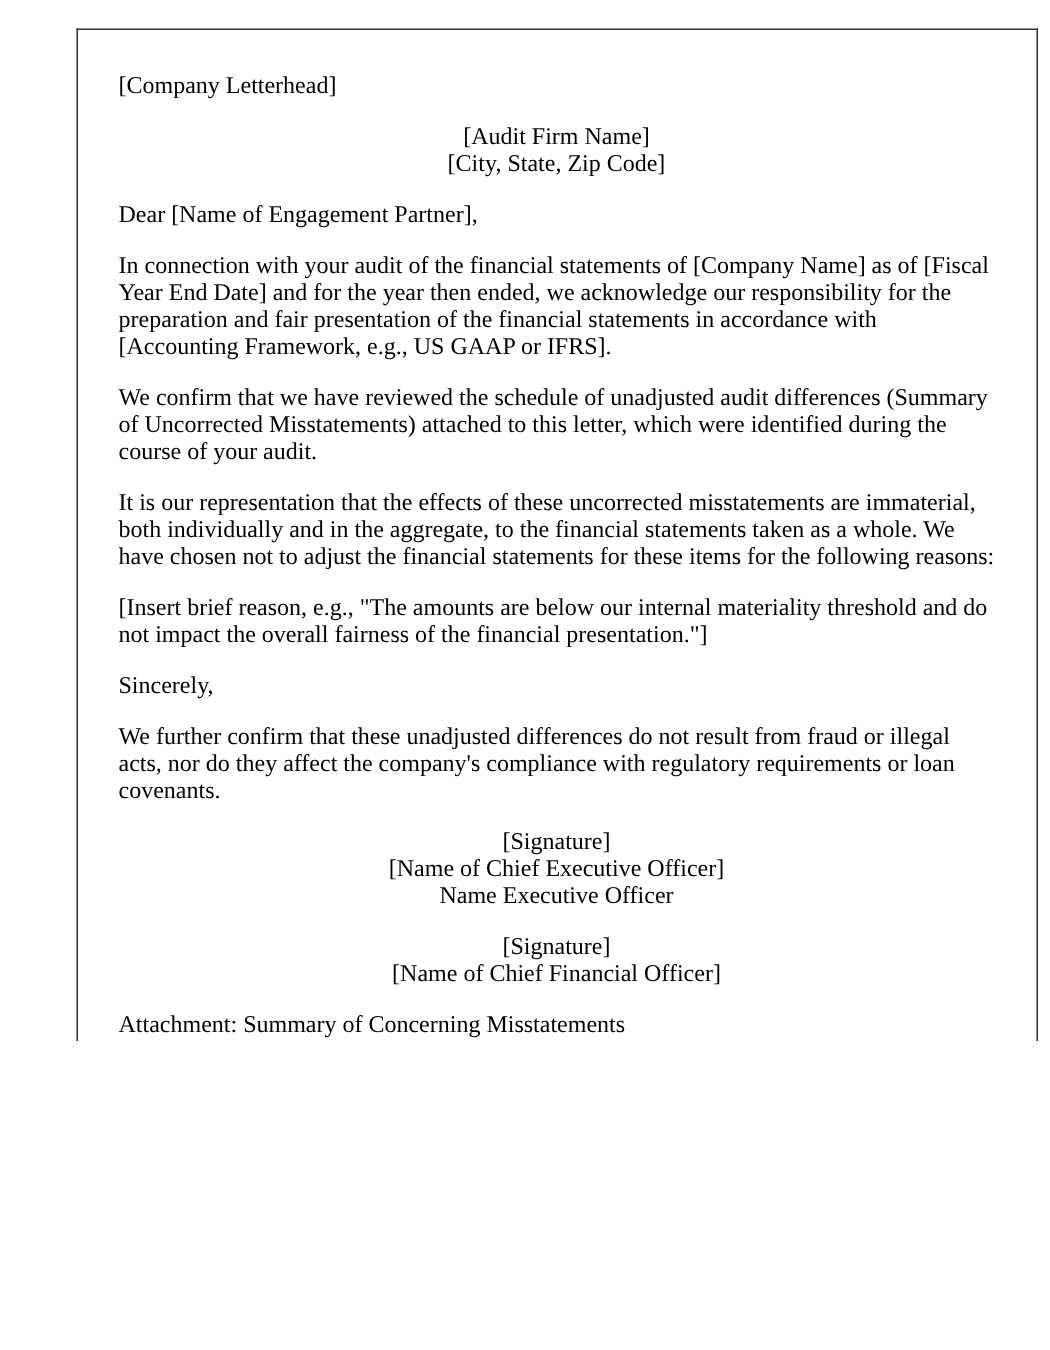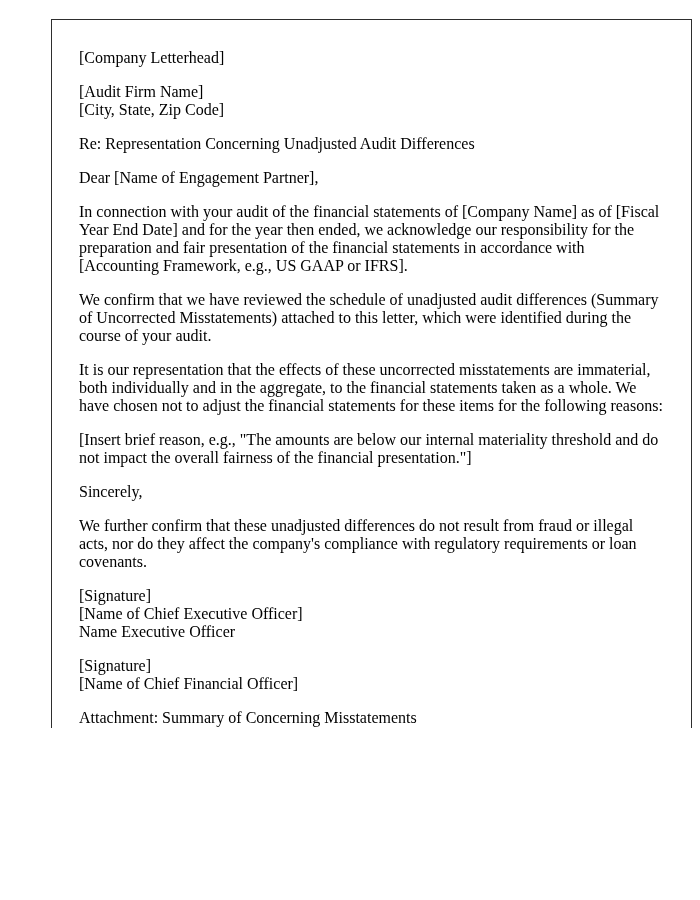--- a/index.html
+++ b/index.html
@@ -36,40 +36,40 @@
     margin: 16px 0;
     font-size: 16px;
     line-height: 18px;
     color: #000000;
   }
   .letter p:last-child {
     margin-bottom: 0;
   }
   .line {
     display: block;
+    text-align: center;
   }
   .bold {
     font-weight: normal;
   }
 </style>
 </head>
 <body>
 
 <div class="page">
   <div class="letter">
 
     <p>[Company Letterhead]</p>
 
 
     <p>
       <span class="line">[Audit Firm Name]</span>
       <span class="line">[City, State, Zip Code]</span>
     </p>
 
-    <p>Re: Representation Concerning Unadjusted Audit Differences</p>
 
     <p>Dear [Name of Engagement Partner],</p>
 
     <p>In connection with your audit of the financial statements of [Company Name] as of [Fiscal Year End Date] and for the year then ended, we acknowledge our responsibility for the preparation and fair presentation of the financial statements in accordance with [Accounting Framework, e.g., US GAAP or IFRS].</p>
 
     <p>We confirm that we have reviewed the schedule of unadjusted audit differences (Summary of Uncorrected Misstatements) attached to this letter, which were identified during the course of your audit.</p>
 
     <p>It is our representation that the effects of these uncorrected misstatements are immaterial, both individually and in the aggregate, to the financial statements taken as a whole. We have chosen not to adjust the financial statements for these items for the following reasons:</p>
 
     <p>[Insert brief reason, e.g., "The amounts are below our internal materiality threshold and do not impact the overall fairness of the financial presentation."]</p>

